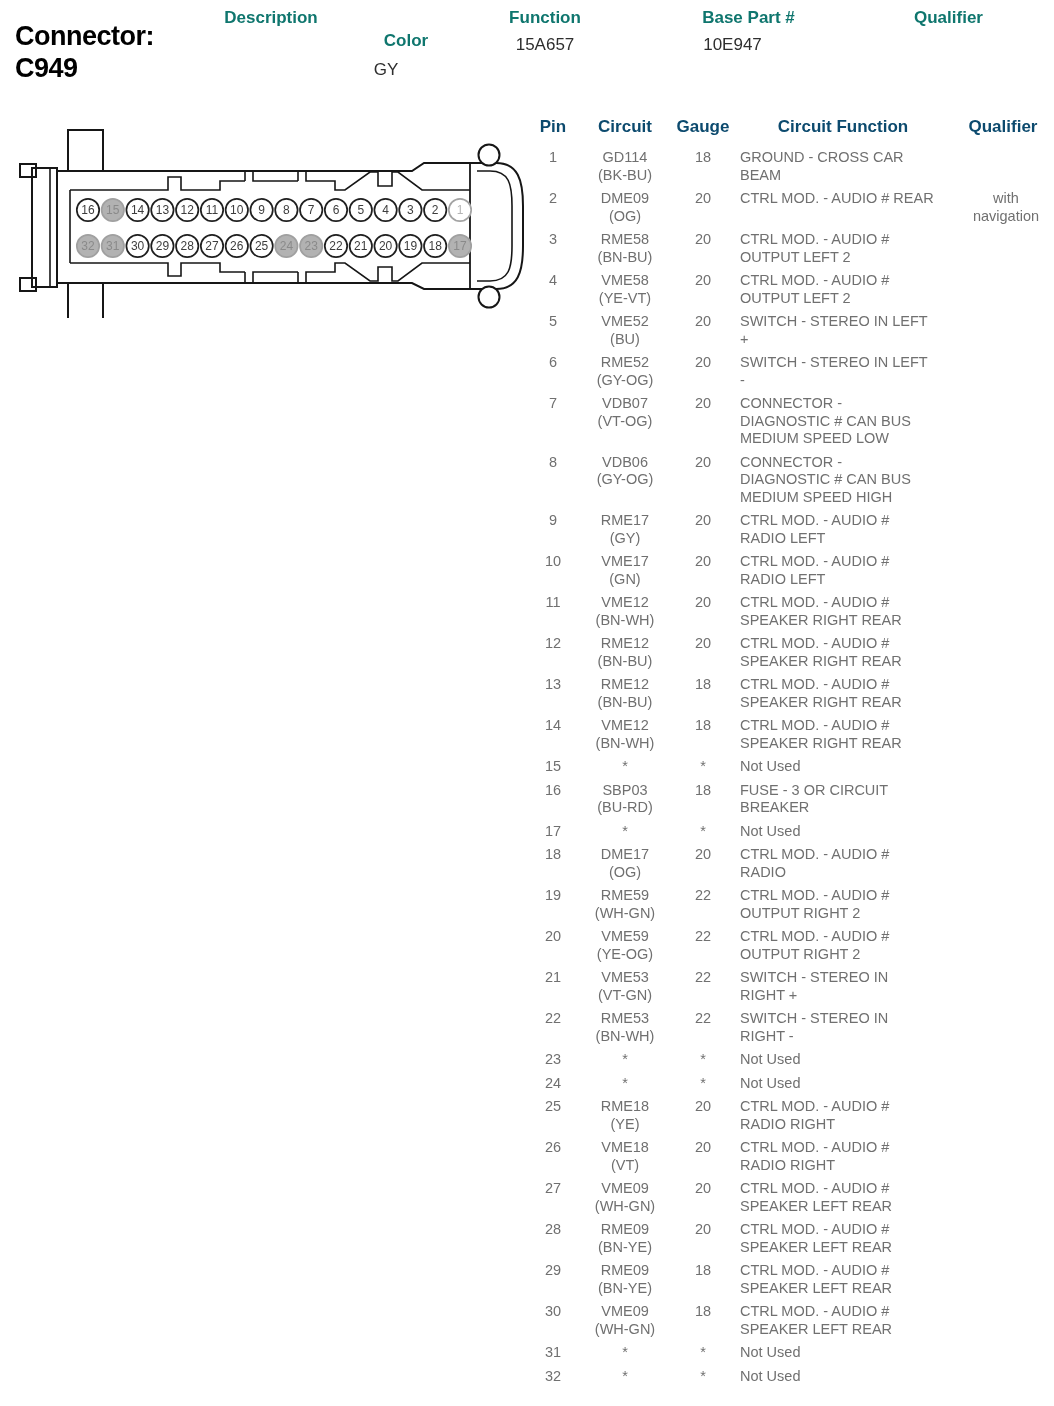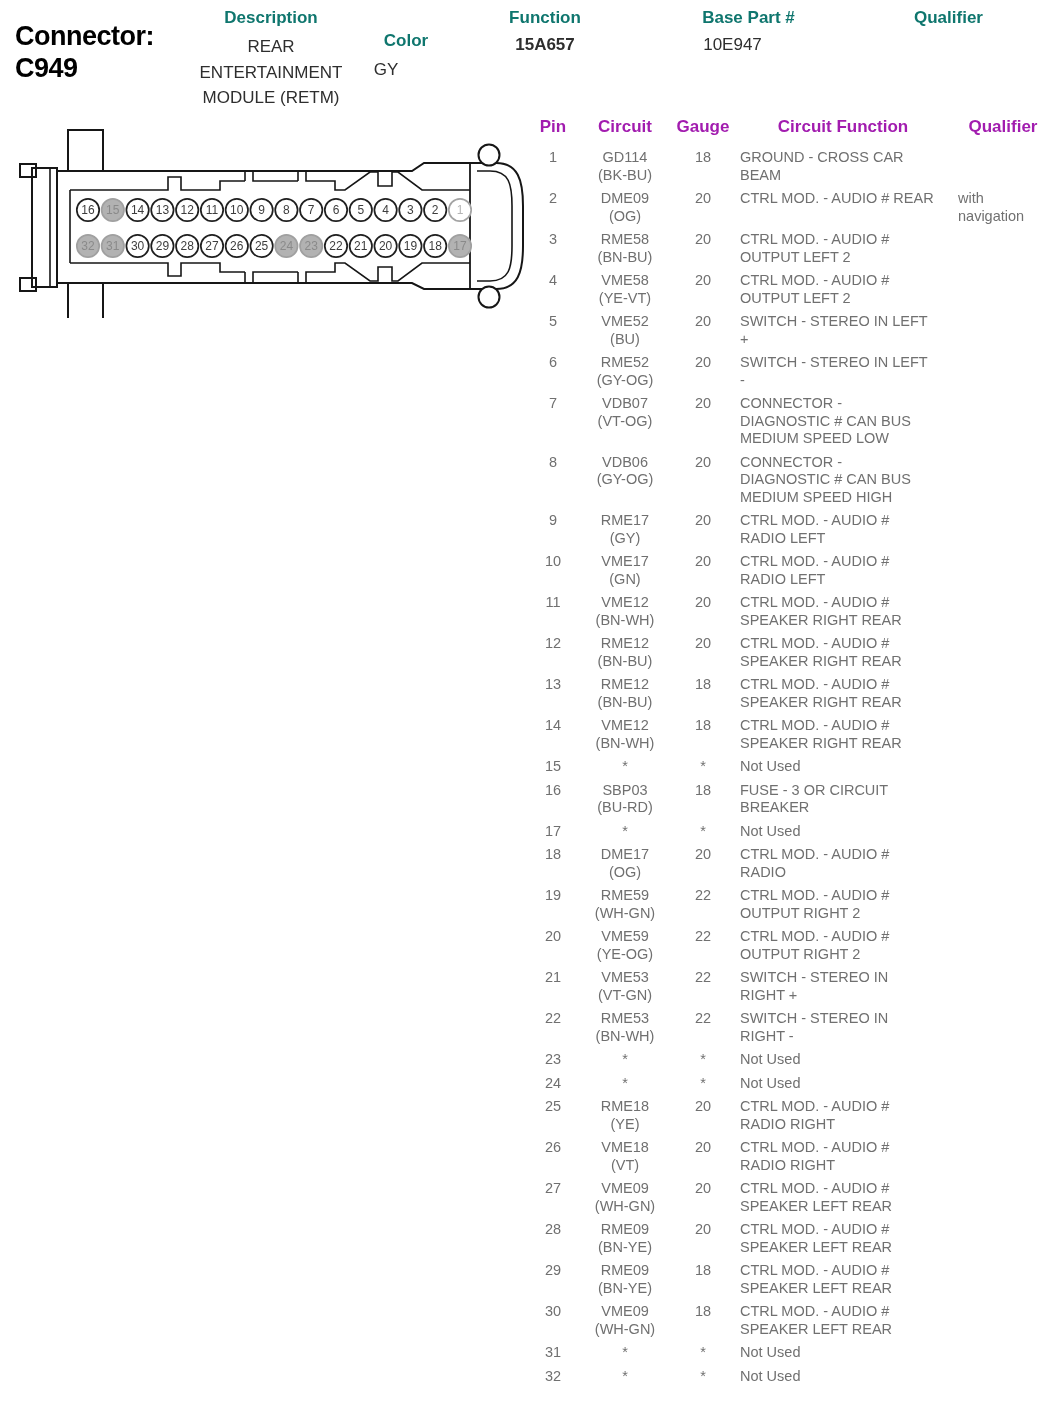--- a/index.html
+++ b/index.html
@@ -17,61 +17,58 @@
     font-size: 27px; font-weight: bold; color: #000;
     line-height: 32px; letter-spacing: -0.5px; white-space: pre-line;
   }
   .hdr-label { position: absolute; font-size: 17px; font-weight: bold; color: #0f766e; text-align: center; }
   .hdr-value { position: absolute; font-size: 17px; color: #2e2e2e; text-align: center; white-space: pre-line; }
   .lbl-description { left: 176px; top: 8px;  width: 190px; }
   .val-description { left: 160px; top: 34px; width: 222px; line-height: 25.5px; }
   .lbl-color       { left: 376px; top: 31px; width: 60px; }
   .val-color       { left: 356px; top: 60px; width: 60px; }
   .lbl-harness     { left: 495px; top: 8px;  width: 100px; }
-  .val-harness     { left: 495px; top: 35px; width: 100px; font-weight: bold; }
+  .val-harness     { left: 495px; top: 35px; width: 100px; }
   .lbl-basepart    { left: 676px; top: 8px;  width: 145px; }
   .val-basepart    { left: 660px; top: 35px; width: 145px; }
   .lbl-hardshell   { left: 896px; top: 8px;  width: 105px; }
   .val-hardshell   { left: 896px; top: 35px; width: 105px; }
 
   
   .diagram { position: absolute; left: 0px; top: 118px; width: 530px; height: 202px; }
   .diagram svg { display: block; }
   .diagram text { font-family: "Liberation Sans", sans-serif; }
 
   
   .pin-table-wrap { position: absolute; left: 528px; top: 117px; width: 526px; }
   table.pin-table { border-collapse: collapse; width: 526px; table-layout: fixed; }
   table.pin-table th {
-    font-size: 17px; font-weight: bold; color: #a21caf;
+    font-size: 17px; font-weight: bold; color: #0c4a6e;
     padding: 0 0 9px 0; vertical-align: top;
   }
   table.pin-table td {
     font-size: 14.5px; line-height: 17.5px; color: #707070;
     padding: 3px 0; vertical-align: top; white-space: pre-line;
   }
   .c-pin   { width: 50px;  text-align: center; }
   .c-circuit{ width: 94px; text-align: center; }
   .c-gauge { width: 62px;  text-align: center; }
   .c-func  { width: 218px; text-align: left; padding-left: 6px !important; margin-top: 8px; }
-  .c-qual  { width: 102px; text-align: left; padding-left: 6px !important; }
+  .c-qual  { width: 102px; text-align: center; padding-left: 6px !important; }
   th.c-func, th.c-qual { text-align: center; padding-left: 0 !important; }
 </style>
 </head>
 <body>
 
 <div class="page">
 
   <div class="connector-title"><span>Connector:</span>
 <span>C949</span></div>
 
   <div class="hdr-label lbl-description">Description</div>
-  <div class="hdr-value val-description">REAR
-ENTERTAINMENT
-MODULE (RETM)</div>
 
   <div class="hdr-label lbl-color">Color</div>
   <div class="hdr-value val-color">GY</div>
 
   <div class="hdr-label lbl-harness">Function</div>
   <div class="hdr-value val-harness">15A657</div>
 
   <div class="hdr-label lbl-basepart">Base Part #</div>
   <div class="hdr-value val-basepart">10E947</div>
 

